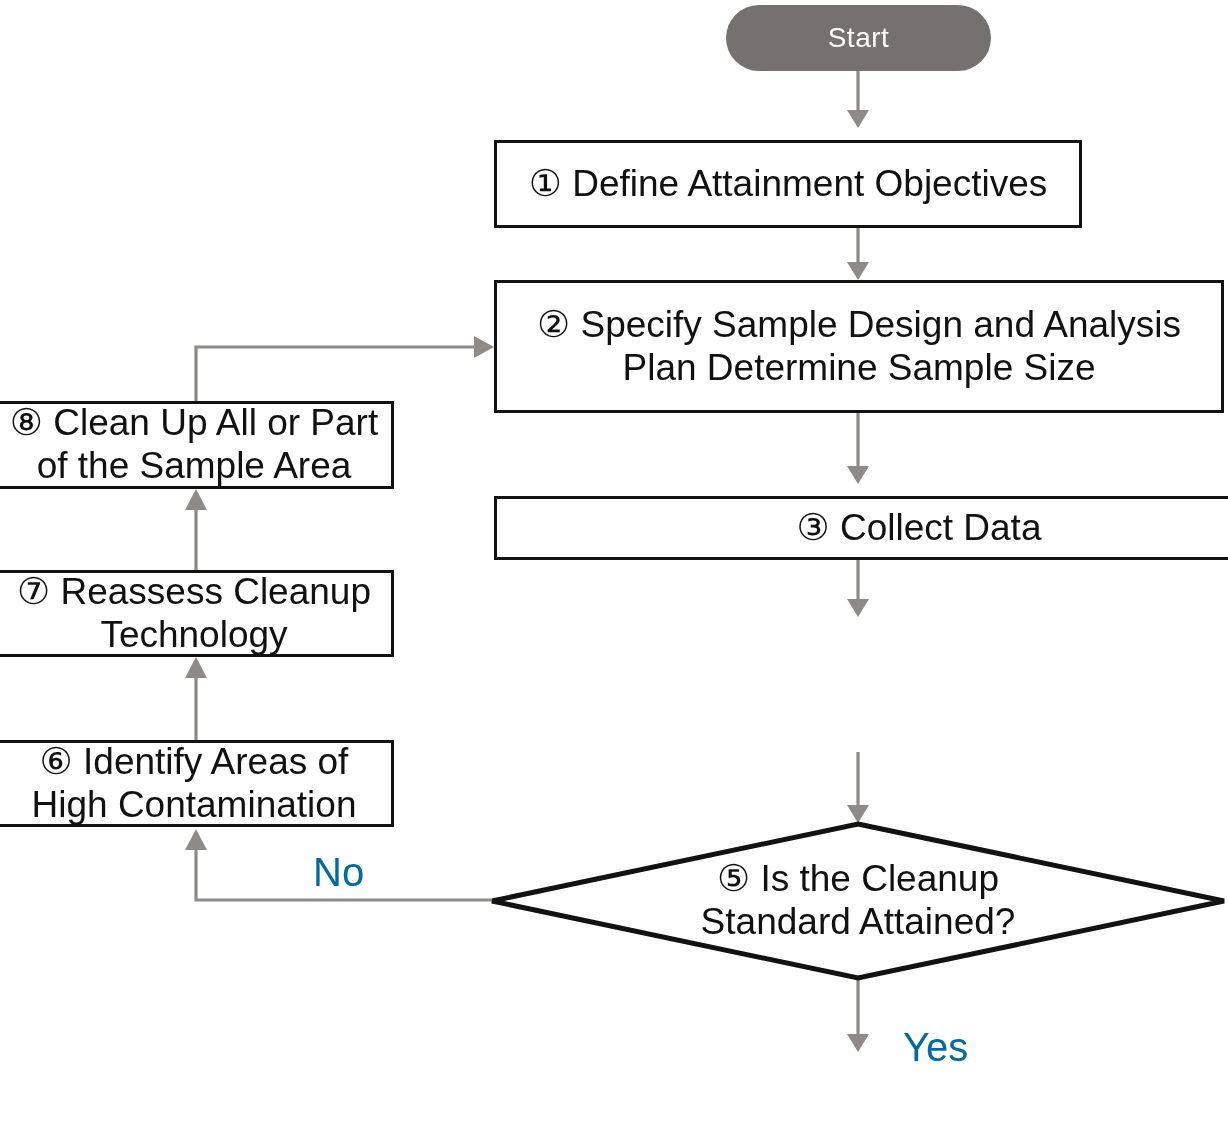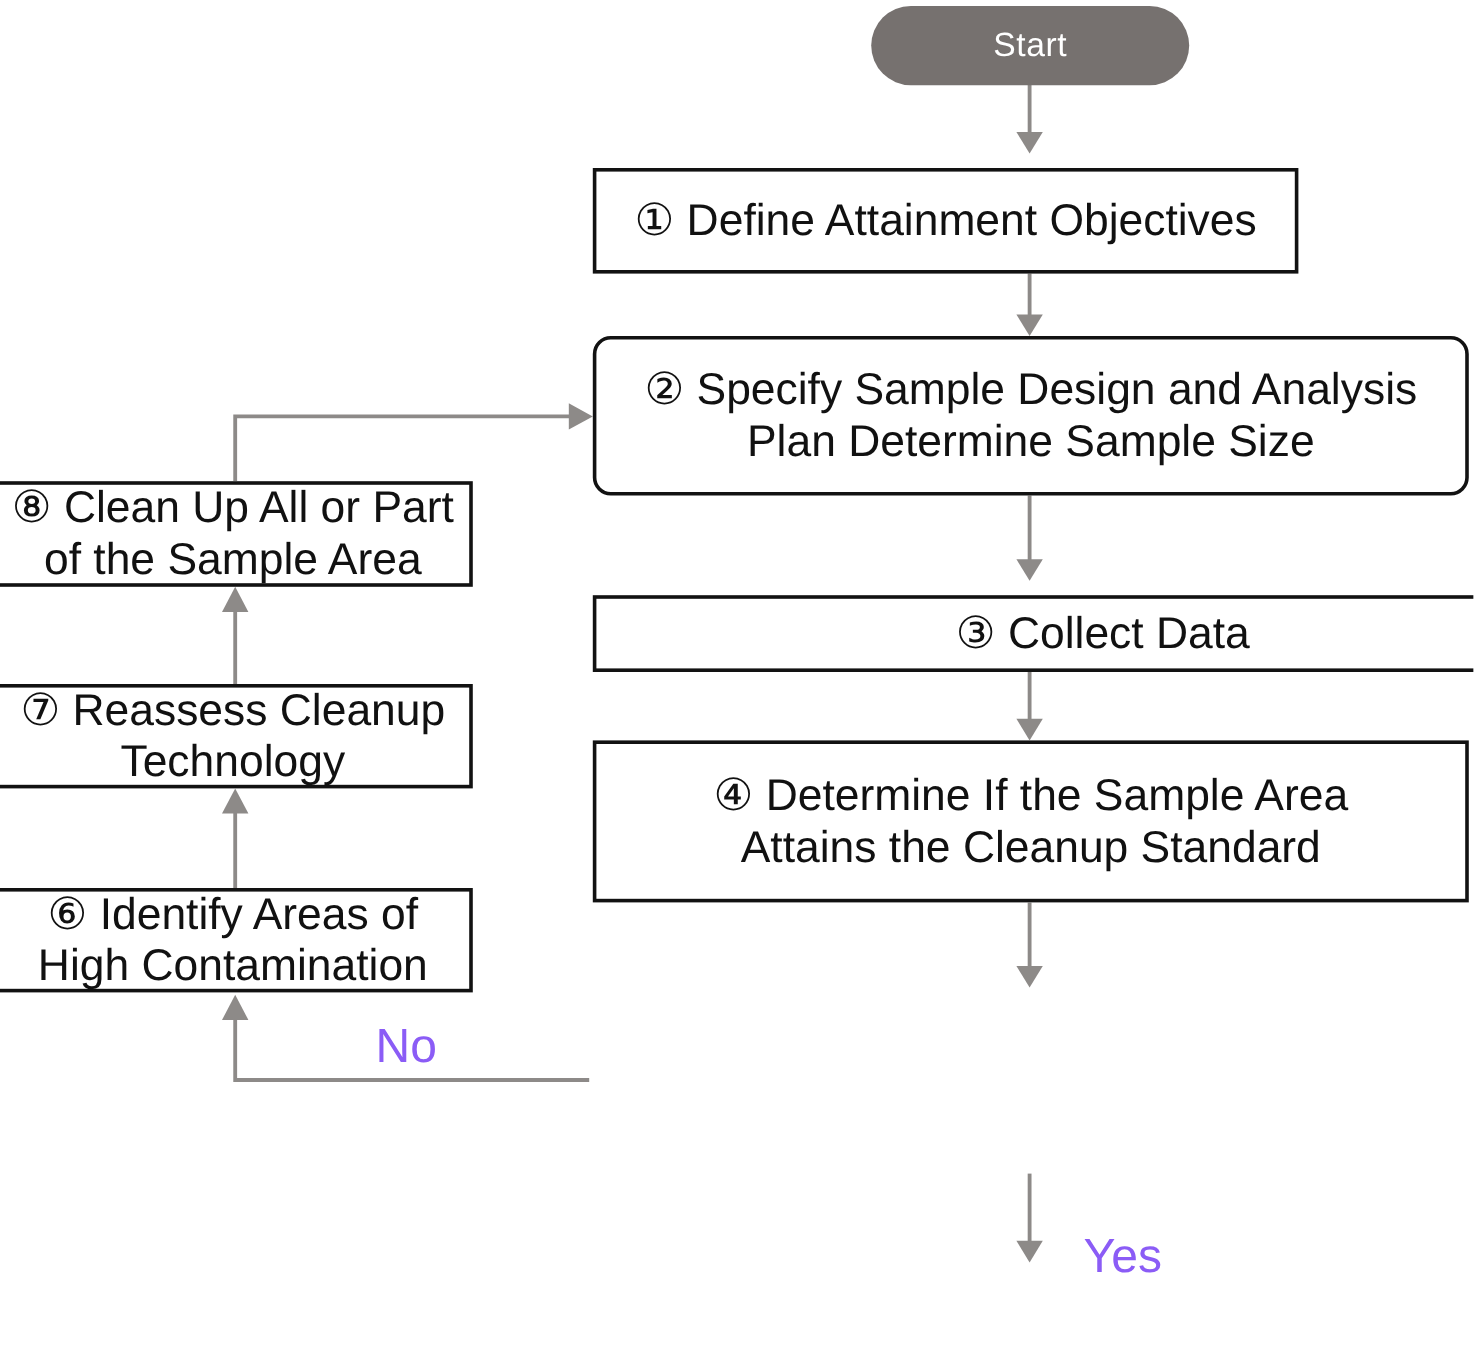--- a/index.html
+++ b/index.html
@@ -88,21 +88,21 @@
   .wire {
     stroke: #8d8a88;
     stroke-width: 3.2;
     fill: none;
   }
   .wire-head { fill: #8d8a88; }
 
   
   .branch-label {
     position: absolute;
-    color: #8b5cf6;
+    color: #0369a1;
     font-size: 40px;
     line-height: 1;
     white-space: nowrap;
   }
 </style>
 </head>
 <body>
 
 <div id="canvas">
 
@@ -161,34 +161,37 @@
   </svg>
 
   <div class="pill" style="left:726px; top:5px; width:265px; height:66px;">
     <div class="node-text">Start</div>
   </div>
 
   <div class="box" style="left:494px; top:140px; width:588px; height:88px;">
     <div class="node-text">① Define Attainment Objectives</div>
   </div>
 
-  <div class="box two-line" style="left:494px; top:280px; width:730px; height:133px;border-radius:15px;">
+  <div class="box two-line" style="left:494px; top:280px; width:730px; height:133px;">
     <div class="node-text">② Specify Sample Design and Analysis
 Plan Determine Sample Size</div>
   </div>
 
   <div class="box" style="left:494px; top:496px; width:850px; height:64px;">
     <div class="node-text">③ Collect Data</div>
   </div>
 
-  <div class="box two-line" style="left:494px; top:617px; width:730px; height:135px;">
-    <div class="node-text">④ Determine If the Sample Area
-Attains the Cleanup Standard</div>
-  </div>
-
+
+  <div class="diamond-wrap" style="left:488px; top:820px; width:740px; height:162px;">
+    <svg width="740" height="162" viewBox="0 0 740 162">
+      <polygon points="370,4 736,81 370,158 4,81" fill="#ffffff" stroke="#121212" stroke-width="5" stroke-linejoin="miter"></polygon>
+    </svg>
+    <div class="diamond-label" style="left:155px; top:10px; width:430px; height:142px;">⑤ Is the Cleanup
+Standard Attained?</div>
+  </div>
 
   <div class="box two-line" style="left:-6px; top:740px; width:400px; height:87px;">
     <div class="node-text">⑥ Identify Areas of
 High Contamination</div>
   </div>
 
   <div class="box two-line" style="left:-6px; top:570px; width:400px; height:87px;">
     <div class="node-text">⑦ Reassess Cleanup
 Technology</div>
   </div>

